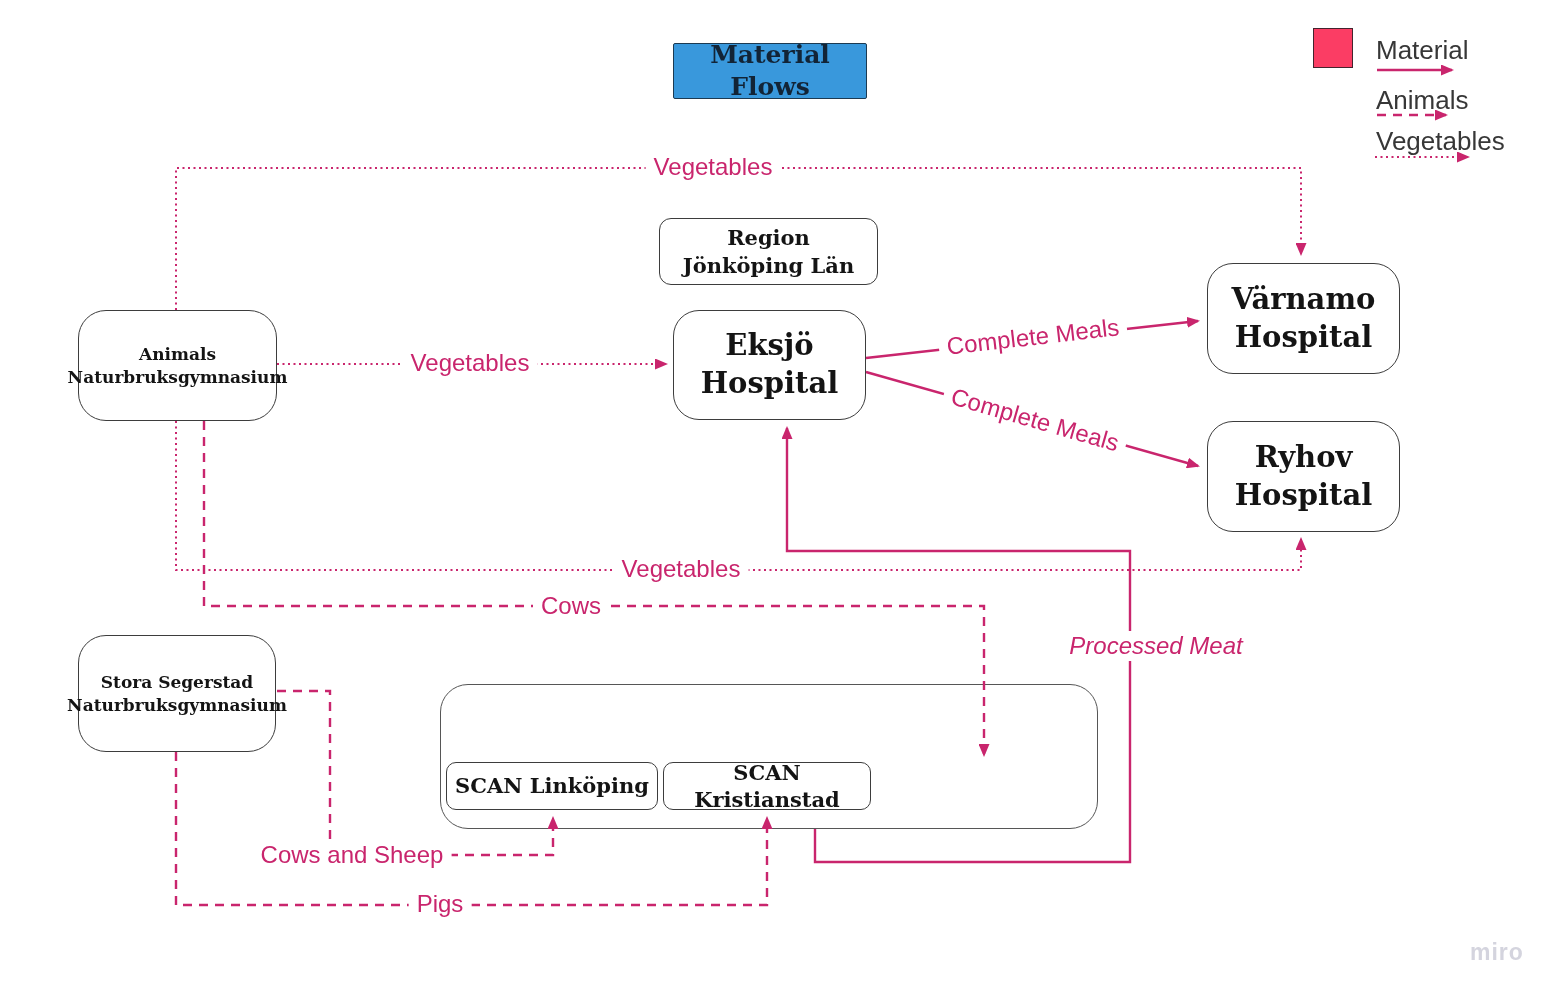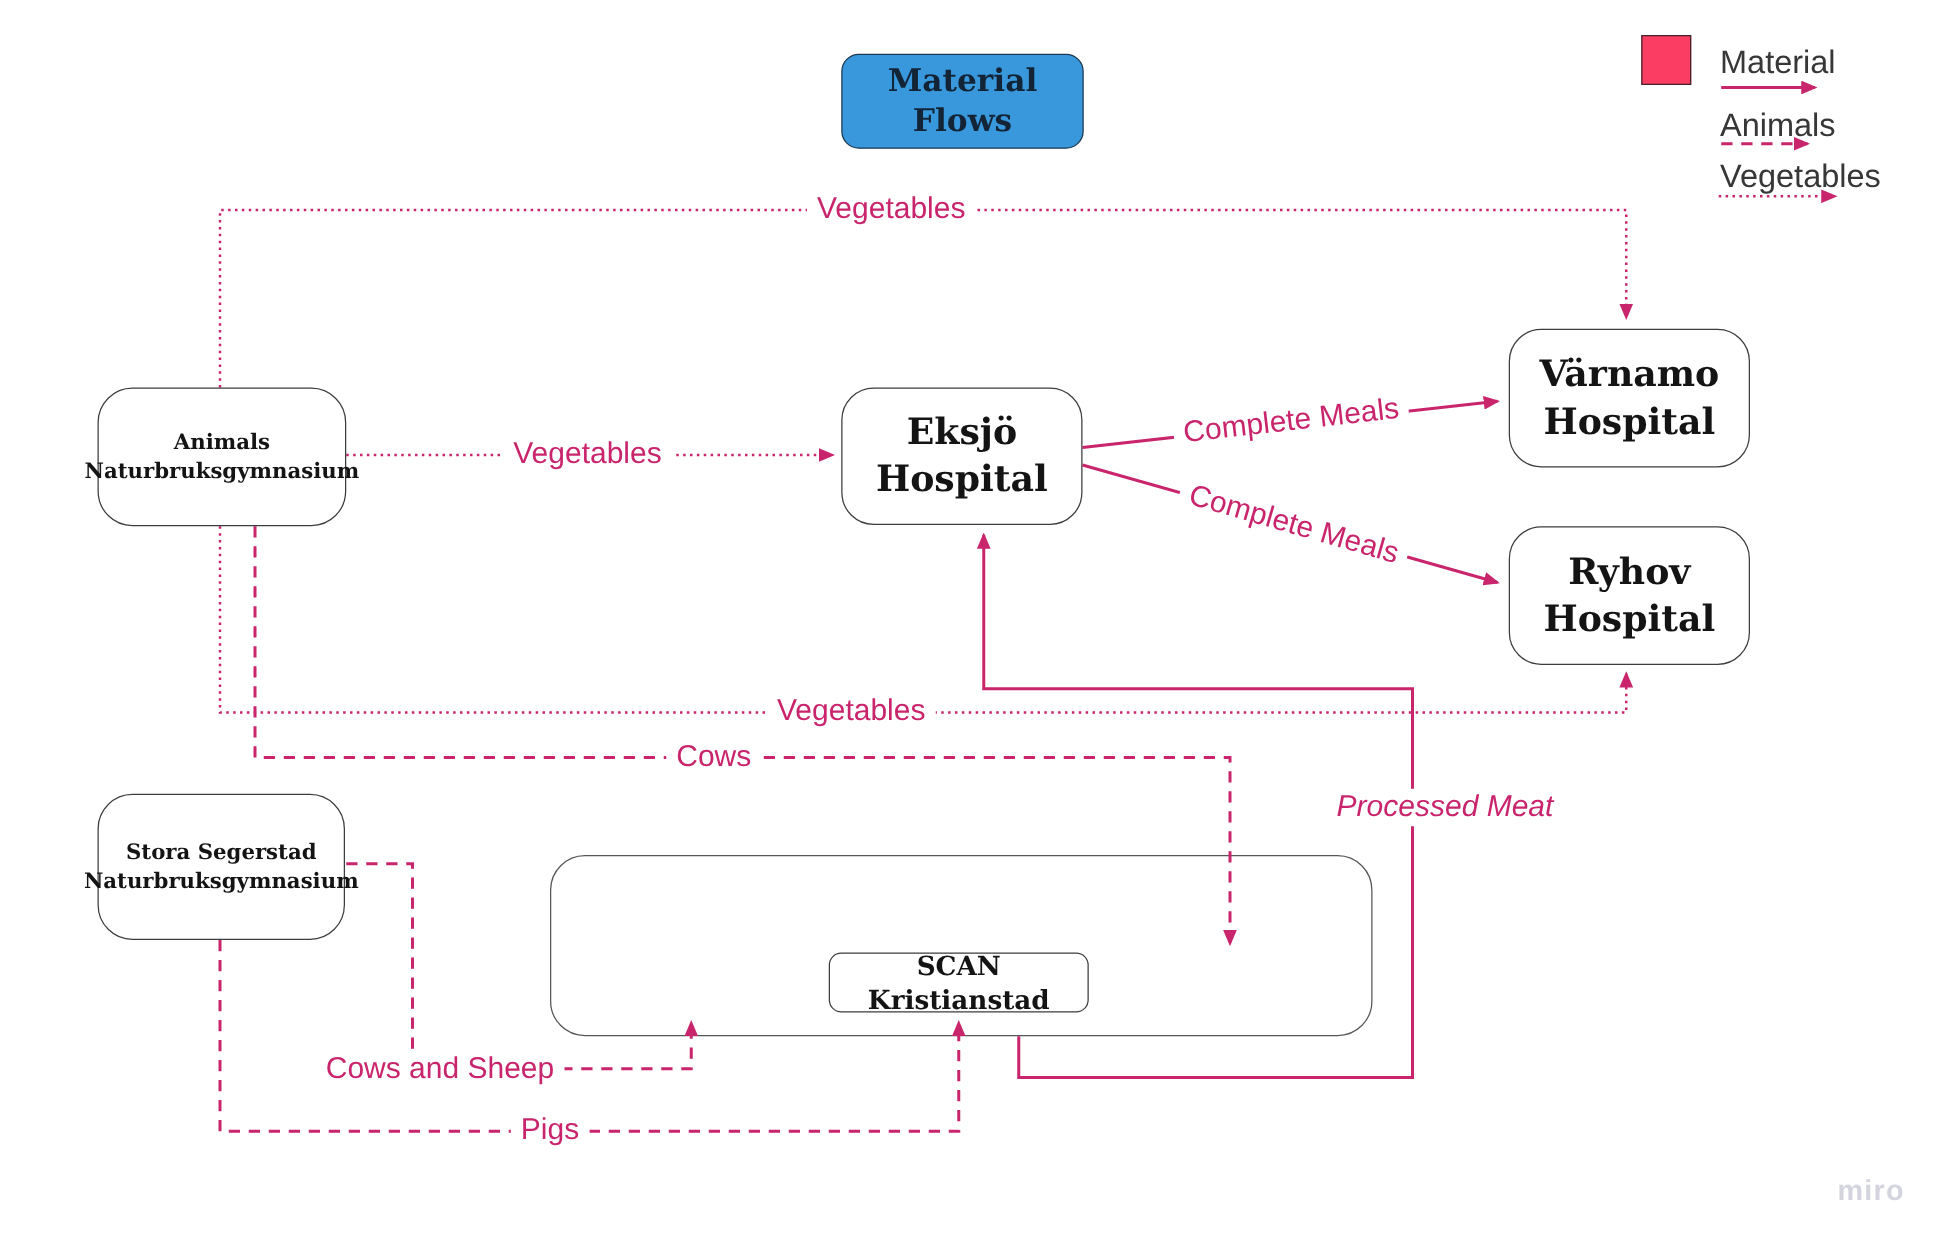--- a/index.html
+++ b/index.html
@@ -10,21 +10,21 @@
   .edge.solid{stroke-width:2.4;}
   .edge.dashed{stroke-width:2.4;stroke-dasharray:9 7;}
   .edge.dotted{stroke-width:2;stroke-dasharray:2 3.5;}
 
   .node{position:absolute;background:#fff;border:1.6px solid #3d3d3d;z-index:2;
         display:flex;align-items:center;justify-content:center;text-align:center;
         font-family:"DejaVu Serif","Liberation Serif",serif;font-weight:bold;color:#141414;
         white-space:pre-line;line-height:1.3;box-sizing:border-box;}
   .group{position:absolute;border:1.3px solid #565656;border-radius:28px;z-index:0;box-sizing:border-box;}
 
-  .n-title{left:673px;top:43px;width:194px;height:76px;border-radius:14px;font-size:25px;
+  .n-title{left:673px;top:43px;width:194px;height:56px;border-radius:2px;font-size:25px;
            background:var(--blue,#3998DC);border-color:#1c3a52;color:#122436;}
   .n-region{left:659px;top:218px;width:219px;height:67px;border-radius:12px;font-size:21px;}
   .n-tenhults{left:78px;top:310px;width:199px;height:111px;border-radius:28px;font-size:17px;}
   .n-eksjo{left:673px;top:310px;width:193px;height:110px;border-radius:26px;font-size:29px;}
   .n-varnamo{left:1207px;top:263px;width:193px;height:111px;border-radius:26px;font-size:29px;}
   .n-ryhov{left:1207px;top:421px;width:193px;height:111px;border-radius:26px;font-size:29px;}
   .n-stora{left:78px;top:635px;width:198px;height:117px;border-radius:28px;font-size:17px;}
   .n-group{left:440px;top:684px;width:658px;height:145px;}
   .n-slaughter{left:659px;top:696px;width:216px;height:52px;border-radius:10px;font-size:20px;line-height:1.2;border-width:1.3px;}
   .n-scanlin{left:446px;top:762px;width:212px;height:48px;border-radius:10px;font-size:21px;border-width:1.3px;}
@@ -76,30 +76,33 @@
     <path class="edge solid" d="M 815 829 L 815 862 L 1130 862 L 1130 551 L 787 551 L 787 428" marker-end="url(#arrow)"></path>
     <path class="edge dashed" d="M 204 421 L 204 606 L 984 606 L 984 755" marker-end="url(#arrow)"></path>
     <path class="edge dashed" d="M 277 691 L 330 691 L 330 855 L 553 855 L 553 818" marker-end="url(#arrow)"></path>
     <path class="edge dashed" d="M 176 752 L 176 905 L 767 905 L 767 818" marker-end="url(#arrow)"></path>
     <path class="edge solid" d="M 1377 70 L 1452 70" marker-end="url(#arrow)"></path>
     <path class="edge dashed" d="M 1377 115 L 1446 115" marker-end="url(#arrow)"></path>
     <path class="edge dotted" d="M 1375 157 L 1468 157" marker-end="url(#arrow)"></path>
   </svg>
 
   <div class="node n-title">Material Flows</div>
+  <div class="node n-region">Region
+Jönköping Län</div>
   <div class="node n-tenhults">Animals
 Naturbruksgymnasium</div>
   <div class="node n-eksjo">Eksjö
 Hospital</div>
   <div class="node n-varnamo">Värnamo
 Hospital</div>
   <div class="node n-ryhov">Ryhov
 Hospital</div>
   <div class="node n-stora">Stora Segerstad
 Naturbruksgymnasium</div>
+  <div class="node n-scanlin">SCAN Linköping</div>
   <div class="node n-scankri">SCAN Kristianstad</div>
 
   <span class="elabel l-veg-top">Vegetables</span>
   <span class="elabel l-veg-mid">Vegetables</span>
   <span class="elabel l-veg-bot">Vegetables</span>
   <span class="elabel l-cows">Cows</span>
   <span class="elabel l-cowsheep">Cows and Sheep</span>
   <span class="elabel l-pigs">Pigs</span>
   <span class="elabel l-meat">Processed Meat</span>
   <span class="elabel rot-up l-meals1">Complete Meals</span>

